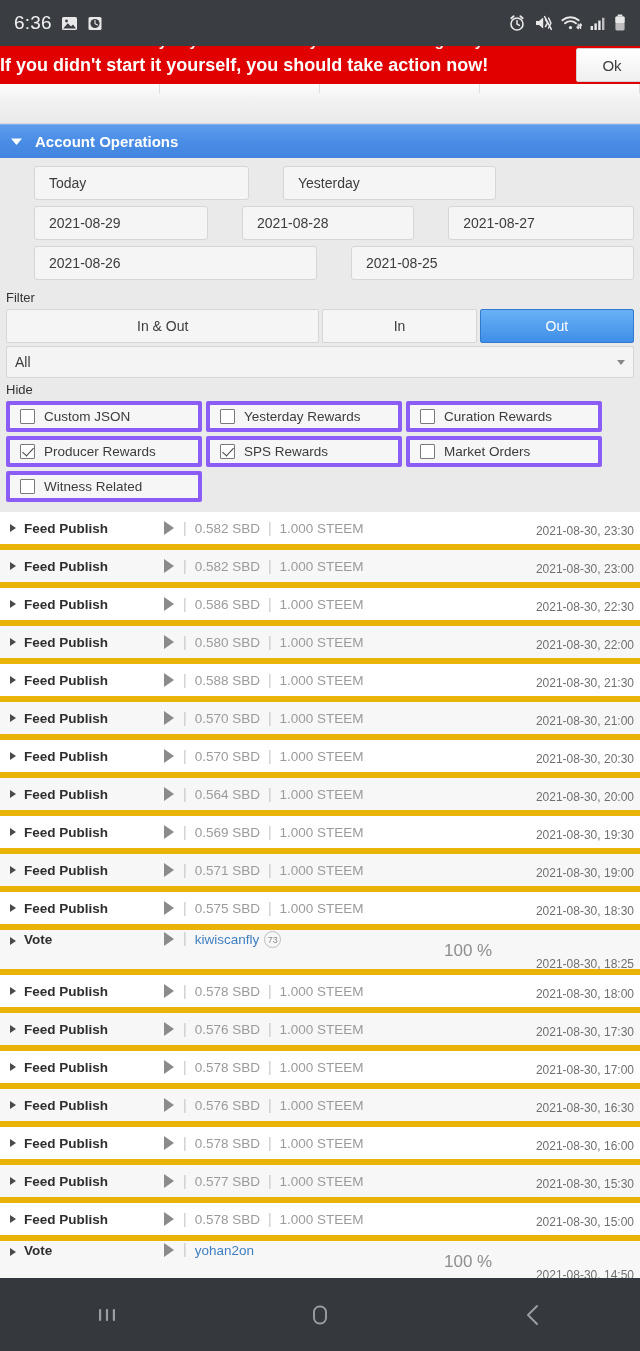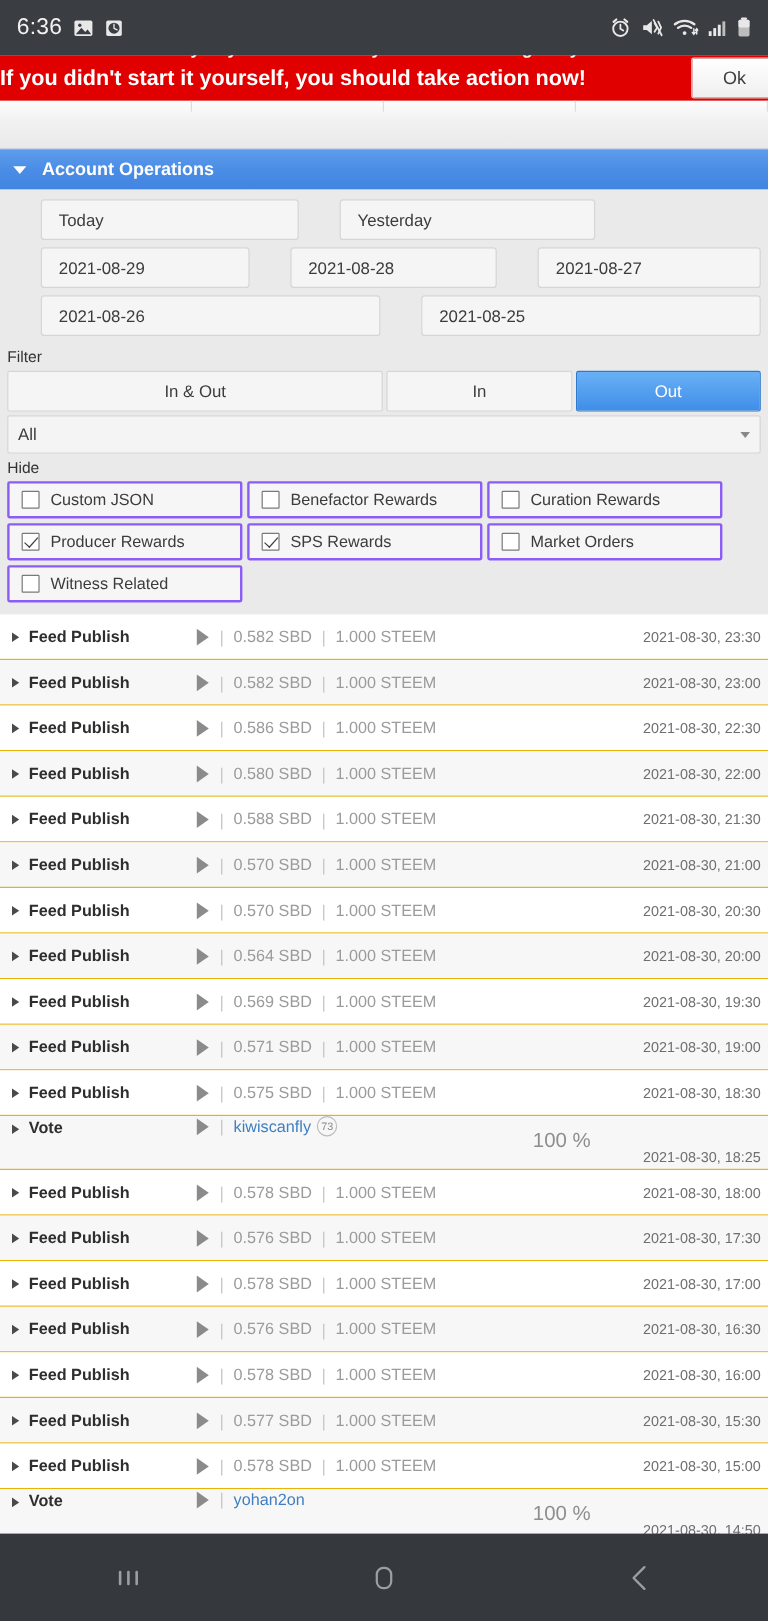--- a/index.html
+++ b/index.html
@@ -114,40 +114,40 @@
     font-size: 14px; color: #3c3c3c;
   }
   .caret-sm {
     width: 0; height: 0; border-left: 4px solid transparent;
     border-right: 4px solid transparent; border-top: 5px solid #888888;
   }
 
   .chkgrid { padding: 0 6px 8px 6px; }
   .chkrow { display: flex; gap: 4px; margin-bottom: 4px; }
   .chkbtn {
-    height: 31px; background: #f6f6f6; border: 2px solid #8b5cf6;
+    height: 31px; background: #f6f6f6; border: 4px solid #8b5cf6;
     border-radius: 2px; display: flex; align-items: center; gap: 9px;
     padding-left: 10px; font-size: 13.5px; color: #3c3c3c;
     white-space: nowrap; overflow: hidden;
   }
   .box {
     width: 15px; height: 15px; border: 1px solid #7a7a7a;
     background: #ffffff; flex: none; position: relative; border-radius: 1px;
   }
   .box.on::after {
     content: ""; position: absolute; left: 4px; top: 0px;
     width: 5px; height: 10px; border: solid #3c3c3c;
     border-width: 0 1.6px 1.6px 0; transform: rotate(42deg);
   }
 
   
   .list { position: absolute; top: 512px; left: 0; width: 640px; }
   .row {
     position: relative; width: 640px; height: 38px;
-    border-bottom: 1px solid #eab308;
+    border-bottom: 6px solid #eab308;
     display: flex; align-items: center;
     background: #ffffff;
   }
   .row.alt { background: #f7f7f7; }
   .row.tall { height: 45px; align-items: flex-start; }
 
   .tri-small {
     width: 0; height: 0; margin-left: 10px; margin-right: 8px;
     border-top: 4.5px solid transparent; border-bottom: 4.5px solid transparent;
     border-left: 6px solid #4a4a4a; flex: none;
@@ -319,21 +319,21 @@
     <div class="sec-label">Hide</div>
 
     <div class="chkgrid">
       <div class="chkrow">
         <div class="chkbtn" style="width:196px">
           <span class="box"></span>
           <span>Custom JSON</span>
         </div>
         <div class="chkbtn" style="width:196px">
           <span class="box"></span>
-          <span>Benefactor Rewards</span>
+          <span>Yesterday Rewards</span>
         </div>
         <div class="chkbtn" style="width:196px">
           <span class="box"></span>
           <span>Curation Rewards</span>
         </div>
       </div>
       <div class="chkrow">
         <div class="chkbtn" style="width:196px">
           <span class="box on"></span>
           <span>Producer Rewards</span>

